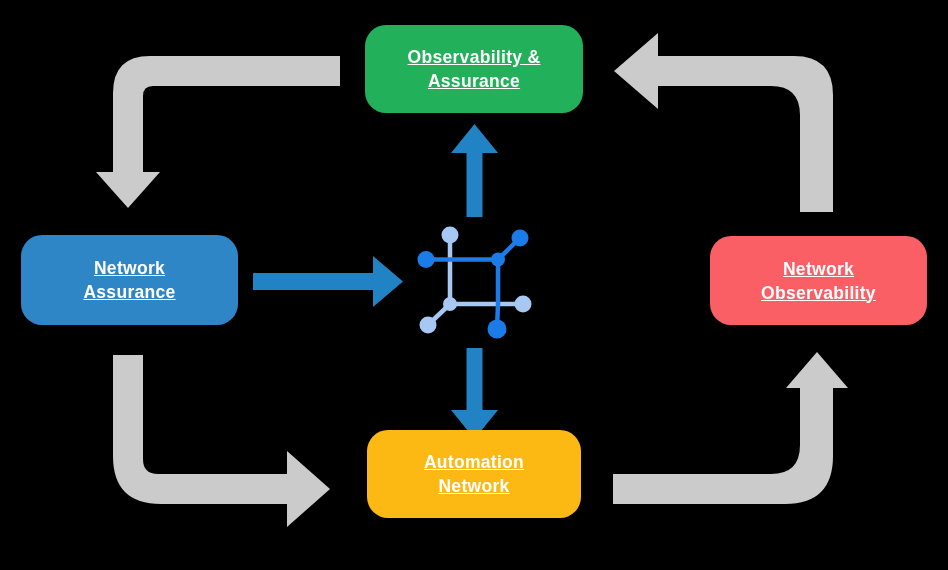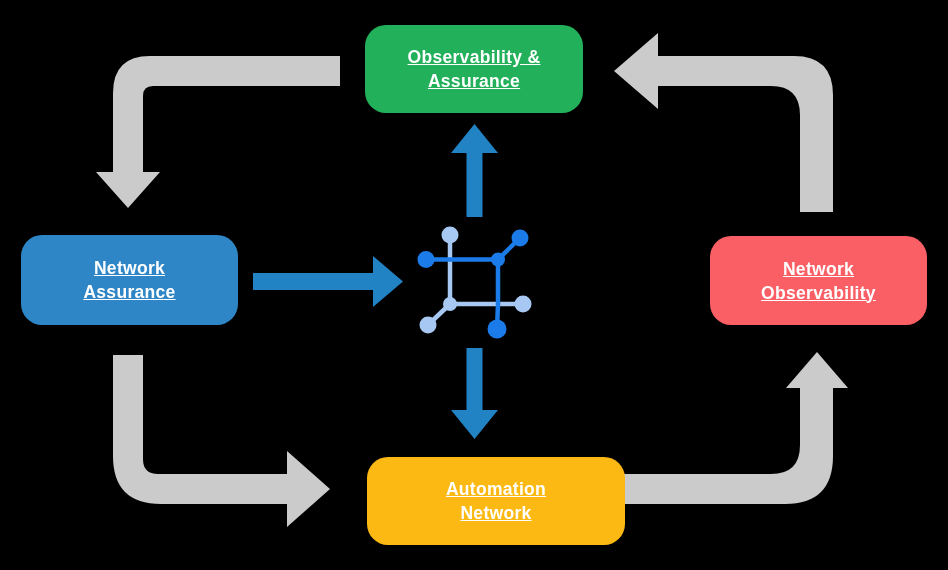--- a/index.html
+++ b/index.html
@@ -9,21 +9,21 @@
   }
   .layer{position:absolute;left:0;top:0;width:948px;height:570px;}
   .node{
     position:absolute;display:flex;flex-direction:column;align-items:center;justify-content:center;
     border-radius:21px;color:#fff;font-weight:700;font-size:17.5px;line-height:24px;
     letter-spacing:0.3px;text-align:center;text-decoration:underline;
   }
   .node-obs{left:365px;top:25px;width:218px;height:88px;}
   .node-ops{left:21px;top:235px;width:217px;height:90px;}
   .node-infra{left:710px;top:236px;width:217px;height:89px;}
-  .node-auto{left:367px;top:457px;width:258px;height:88px;}
+  .node-auto{left:367px;top:430px;width:214px;height:88px;}
   .center-icon{position:absolute;left:410px;top:222px;width:135px;height:125px;}
 </style>
 </head>
 <body>
 
 <div class="canvas">
 
   <svg class="layer" viewBox="0 0 948 570">
 
     <path d="M340,56 H150 Q113,56 113,93 V172 H96 L128,208 L160,172 H143 V96 Q143,86 153,86 H340 Z" fill="#CBCBCB"></path>

